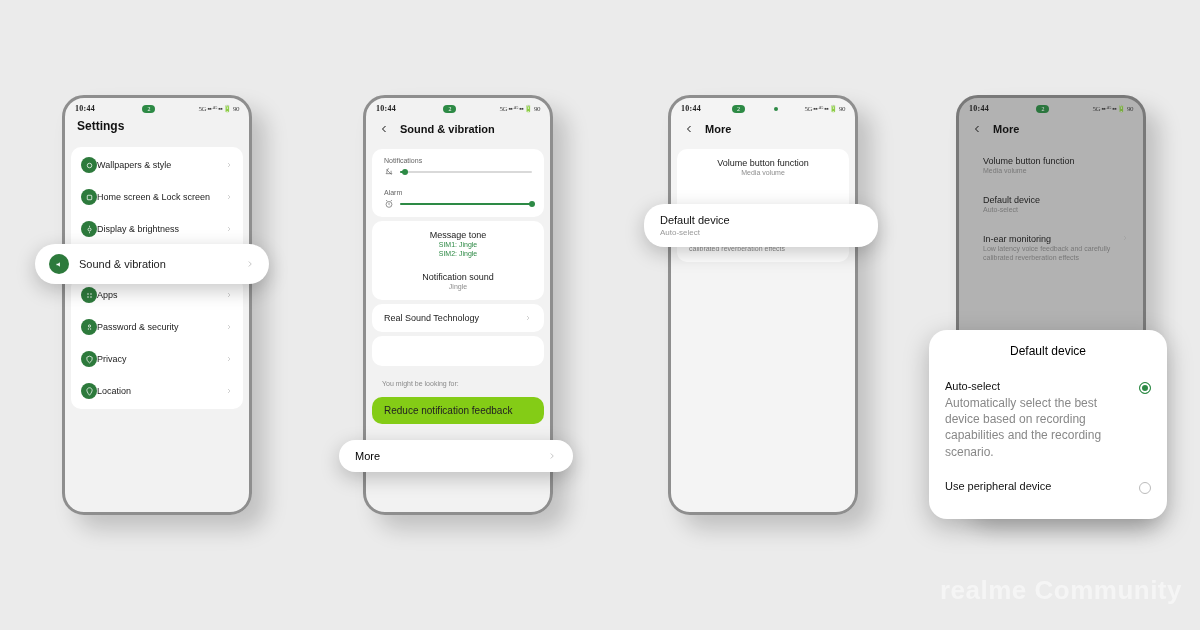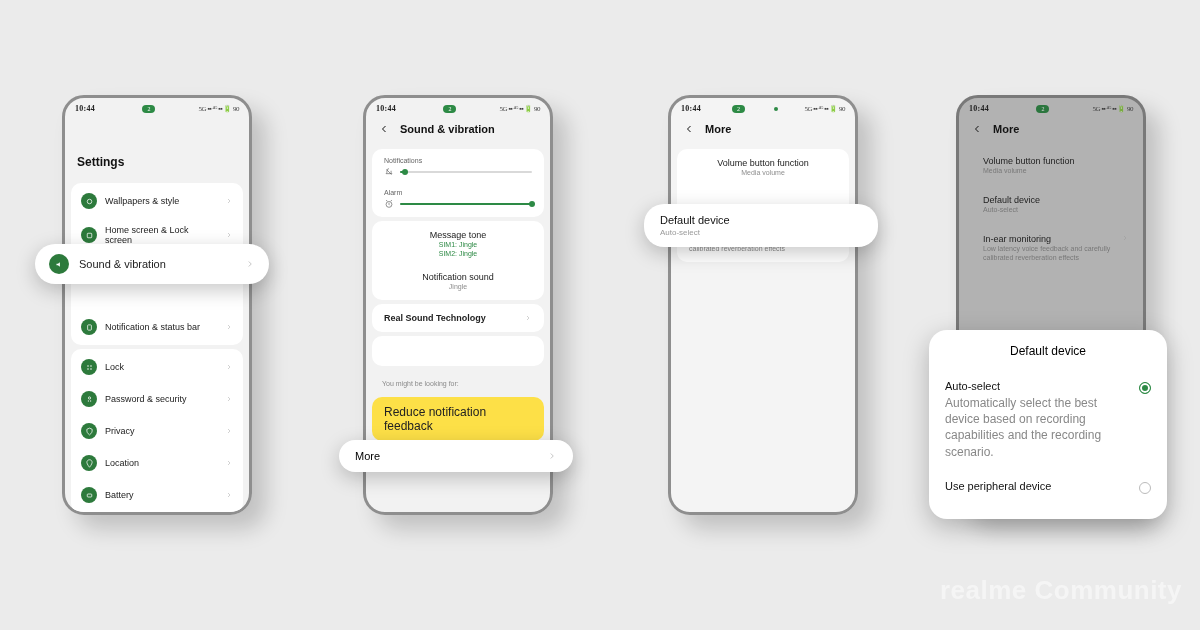--- a/index.html
+++ b/index.html
@@ -78,21 +78,21 @@
   .group {
     background: #fff;
     margin: 4px 6px;
     border-radius: 10px;
     padding: 2px 0;
   }
   .row {
     display: flex;
     align-items: center;
     padding: 8px 10px;
-    gap: 8px;
+    gap: 0;
     position: relative;
   }
   .row + .row { border-top: none; }
   .icon-circ {
     width: 16px; height: 16px;
     background: #2d7a3c;
     border-radius: 50%;
     display: inline-flex; align-items: center; justify-content: center;
     flex-shrink: 0;
   }
@@ -183,22 +183,22 @@
     width: 12px; height: 12px; border-radius: 50%;
     border: 1.5px solid #bbb;
   }
   .radio.selected { border-color: #2d8a45; background: #2d8a45; box-shadow: inset 0 0 0 2px #fff; }
 
   .hint-block {
     margin: 8px 6px 4px; padding: 6px 10px;
     font-size: 7px; color: #8a8a8a;
   }
   .hint-item {
-    background:#fde047; margin: 0 6px 6px; border-radius: 10px;
-    padding: 8px 12px; font-size: 12px; color:#222;
+    background:#84cc16; margin: 0 6px 6px; border-radius: 10px;
+    padding: 8px 12px; font-size: 10px; color:#222;
   }
 
   .watermark {
     position: absolute;
     right: 18px;
     bottom: 24px;
     font-size: 26px;
     font-weight: 600;
     color: rgba(255,255,255,0.5);
     letter-spacing: 0.5px;
@@ -213,21 +213,21 @@
   <div class="watermark">realme Community</div>
 
   <div class="shadow" style="left:62px; top:95px; width:190px; height:420px;"></div>
 
   <div class="phone" style="left:62px; top:95px; background:#f2f2f2;">
     <div class="statusbar">
       <span class="time">10:44</span>
       <span class="badge">2</span>
       <span class="sig">5G ▪▪ ⁴ᴳ ▪▪ 🔋 90</span>
     </div>
-    <div class="header" style="padding-top:2px;margin-top:36px;">
+    <div class="header" style="padding-top:2px;">
       <span class="title-big">Settings</span>
     </div>
 
     <div class="group">
       <div class="row">
         <span class="icon-circ">
             <svg viewBox="0 0 24 24">
               <circle cx="12" cy="12" r="6"></circle>
             </svg>
           </span>
@@ -254,44 +254,33 @@
               <line x1="12" y1="2" x2="12" y2="5"></line>
               <line x1="12" y1="19" x2="12" y2="22"></line>
             </svg>
           </span>
         <span class="label">Display &amp; brightness</span>
         <svg class="chev" viewBox="0 0 24 24">
             <polyline points="9 6 15 12 9 18"></polyline>
           </svg>
       </div>
       <div class="row" style="height:26px;"></div>
-      <div class="row">
-        <span class="icon-circ">
-            <svg viewBox="0 0 24 24">
-              <rect x="7" y="5" width="10" height="14" rx="2"></rect>
-            </svg>
-          </span>
-        <span class="label">Notification &amp; status bar</span>
-        <svg class="chev" viewBox="0 0 24 24">
-            <polyline points="9 6 15 12 9 18"></polyline>
-          </svg>
-      </div>
     </div>
 
     <div class="group">
       <div class="row">
         <span class="icon-circ fill">
             <svg viewBox="0 0 24 24">
               <circle cx="8" cy="8" r="2"></circle>
               <circle cx="16" cy="8" r="2"></circle>
               <circle cx="8" cy="16" r="2"></circle>
               <circle cx="16" cy="16" r="2"></circle>
             </svg>
           </span>
-        <span class="label">Lock</span>
+        <span class="label">Apps</span>
         <svg class="chev" viewBox="0 0 24 24">
             <polyline points="9 6 15 12 9 18"></polyline>
           </svg>
       </div>
       <div class="row">
         <span class="icon-circ">
             <svg viewBox="0 0 24 24">
               <circle cx="12" cy="8" r="3"></circle>
               <path d="M9 14v4M15 14v4"></path>
             </svg>
@@ -312,31 +301,20 @@
             <polyline points="9 6 15 12 9 18"></polyline>
           </svg>
       </div>
       <div class="row">
         <span class="icon-circ">
             <svg viewBox="0 0 24 24">
               <path d="M12 2C8 2 5 5 5 9c0 5 7 13 7 13s7-8 7-13c0-4-3-7-7-7z"></path>
             </svg>
           </span>
         <span class="label">Location</span>
-        <svg class="chev" viewBox="0 0 24 24">
-            <polyline points="9 6 15 12 9 18"></polyline>
-          </svg>
-      </div>
-      <div class="row">
-        <span class="icon-circ">
-            <svg viewBox="0 0 24 24">
-              <rect x="6" y="8" width="12" height="8" rx="2"></rect>
-            </svg>
-          </span>
-        <span class="label">Battery</span>
         <svg class="chev" viewBox="0 0 24 24">
             <polyline points="9 6 15 12 9 18"></polyline>
           </svg>
       </div>
     </div>
   </div>
 
   <div class="callout" style="left:35px; top:244px; width:234px;">
     <span class="icon-circ" style="margin-right:10px;">
         <svg viewBox="0 0 24 24">
@@ -401,21 +379,21 @@
         <div class="sub green">SIM2: Jingle</div>
       </div>
       <div class="row row2 section-col">
         <div class="label-md">Notification sound</div>
         <div class="sub">Jingle</div>
       </div>
     </div>
 
     <div class="group">
       <div class="row row2">
-        <div class="label-md" style="flex:1;font-weight:bold;">Real Sound Technology</div>
+        <div class="label-md" style="flex:1;">Real Sound Technology</div>
         <svg class="chev" viewBox="0 0 24 24">
             <polyline points="9 6 15 12 9 18"></polyline>
           </svg>
       </div>
     </div>
 
     <div class="group" style="height:30px;"></div>
 
     <div class="hint-block">You might be looking for:</div>
     <div class="hint-item">Reduce notification feedback</div>

